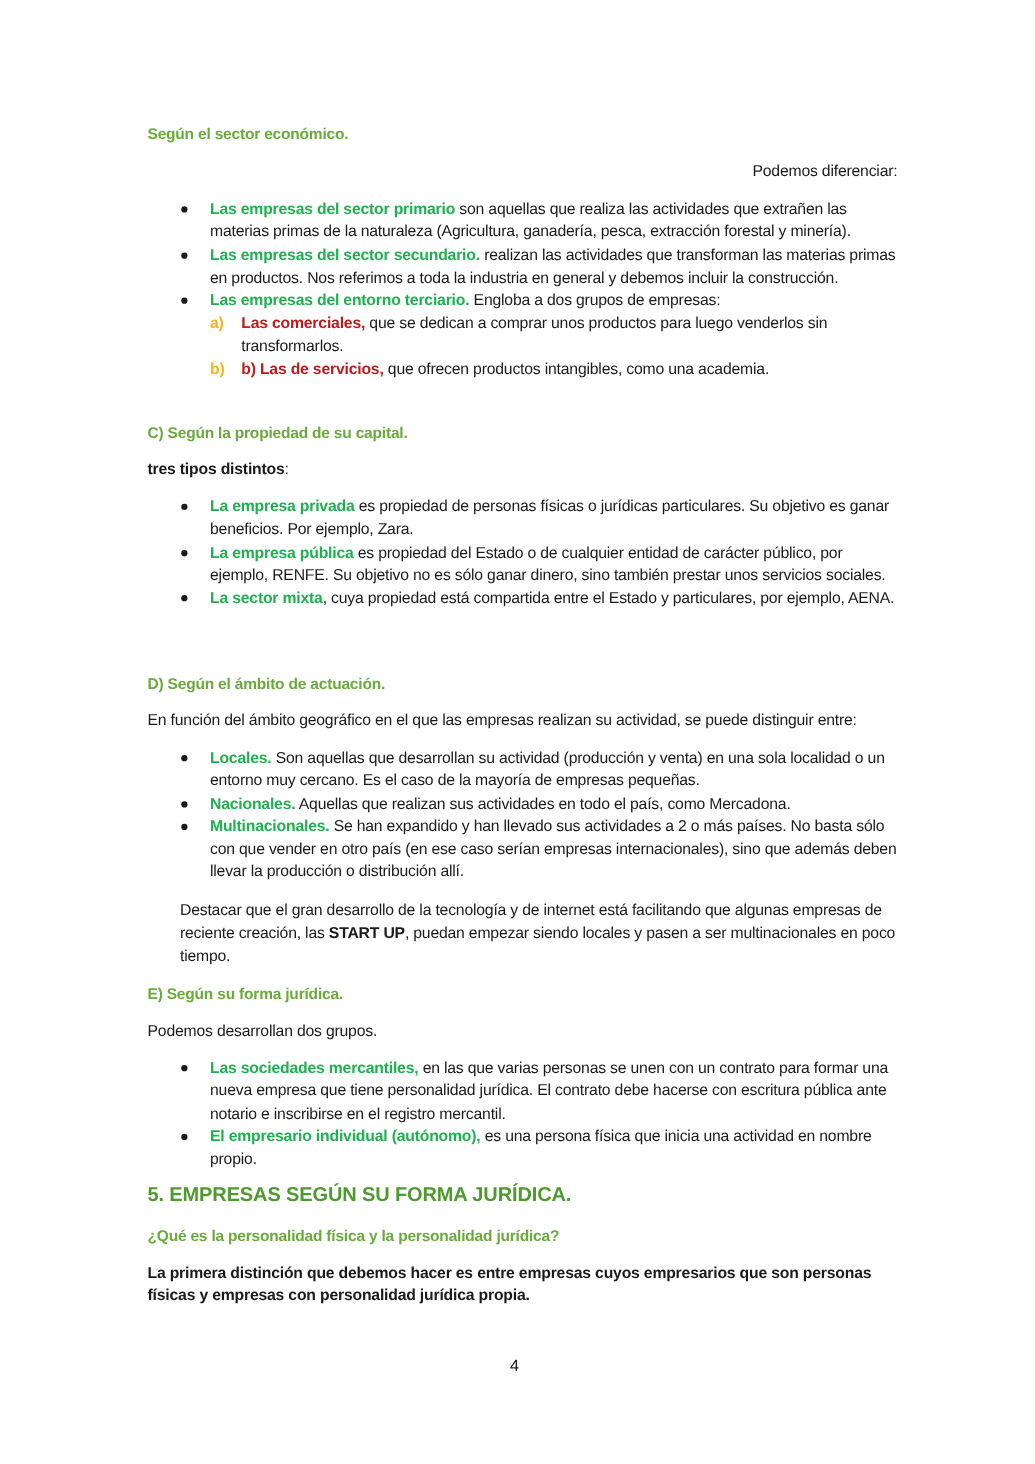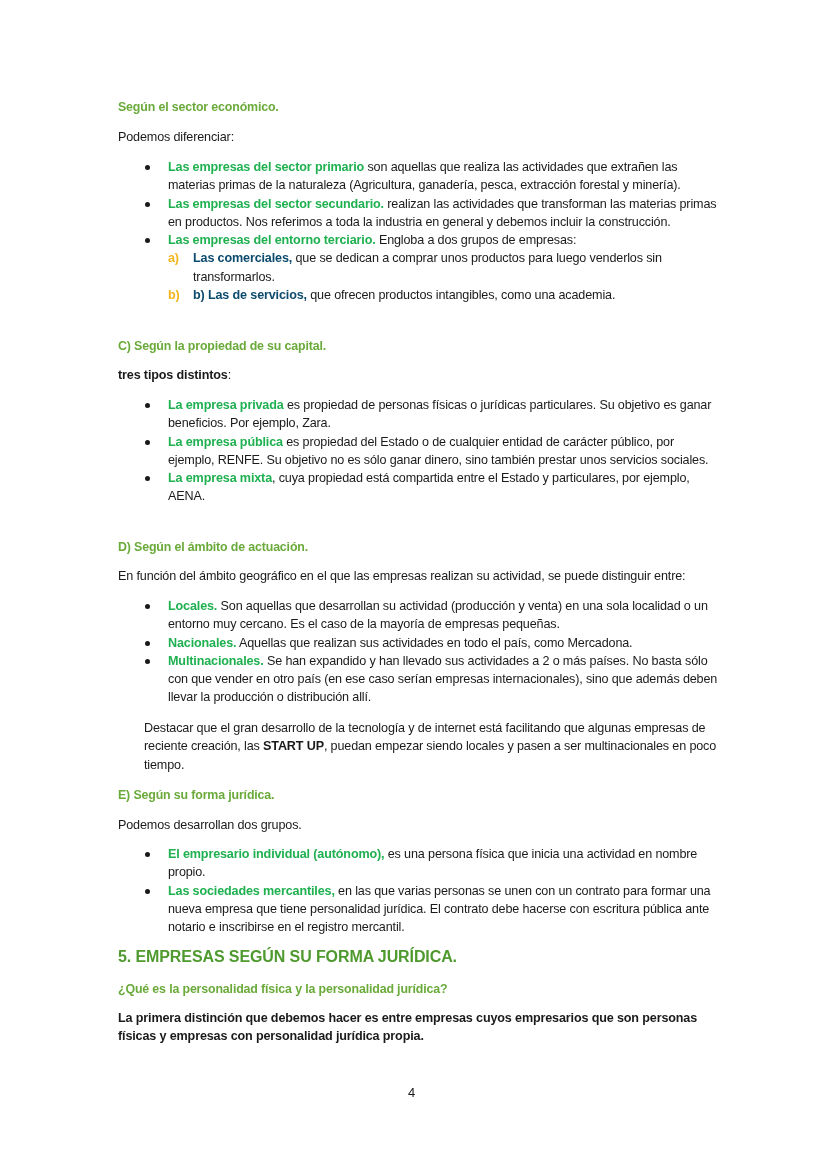--- a/index.html
+++ b/index.html
@@ -6,21 +6,21 @@
   body {
     width: 828px; height: 1171px; position: relative; overflow: hidden;
     font-family: "Liberation Sans", "DejaVu Sans", sans-serif;
     color: #1a1a1a;
   }
   .page { position: absolute; left: 0; top: 0; width: 828px; height: 961px; }
   .block { position: absolute; left: 118px; width: 600px; font-size: 12.6px; line-height: 18.3px; letter-spacing: -0.15px; }
   .h-sub { color: #6aaa3a; font-weight: bold; font-size: 12.4px; }
   .h-main { color: #4f9a2e; font-weight: bold; font-size: 16px; letter-spacing: -0.1px; }
   .lead { color: #1fb050; font-weight: bold; }
-  .lead-amber { color: #0c4a6e; font-weight: bold; }
+  .lead-amber { color: #b91c1c; font-weight: bold; }
   .bold { font-weight: bold; }
   ul.bl { list-style: none; margin: 0; padding: 0; }
   ul.bl > li { position: relative; padding-left: 50px; }
   ul.bl > li::before {
     content: ""; position: absolute; left: 27px; top: 7px;
     width: 5px; height: 5px; border-radius: 50%; background: #1a1a1a;
   }
   ol.al { list-style: none; margin: 0; padding: 0; }
   ol.al > li { position: relative; padding-left: 25px; }
   .al-mark { position: absolute; left: 0; top: 0; color: #f2b51b; font-weight: bold; }
@@ -28,21 +28,21 @@
   .pagenum { position: absolute; left: 408px; top: 1085px; font-size: 13px; color: #1a1a1a; }
 </style>
 </head>
 <body>
 
 <div class="page">
 
   <div class="block" style="top:98px;">
     <span class="h-sub">Según el sector económico.</span>
   </div>
-  <div class="block" style="top:128px;">Podemos diferenciar:</div>
+  <div class="block" style="top:128px;text-align:right;">Podemos diferenciar:</div>
   <div class="block" style="top:158px;">
     <ul class="bl">
       <li><span class="lead">Las empresas del sector primario</span><span> son aquellas que realiza las actividades que extrañen las materias primas de la naturaleza (Agricultura, ganadería, pesca, extracción forestal y minería).</span></li>
       <li><span class="lead">Las empresas del sector secundario.</span><span> realizan las actividades que transforman las materias primas en productos. Nos referimos a toda la industria en general y debemos incluir la construcción.</span></li>
       <li><span class="lead">Las empresas del entorno terciario.</span><span> Engloba a dos grupos de empresas:</span>
         <ol class="al">
           <li><span class="al-mark">a)</span><span class="lead-amber">Las comerciales,</span><span> que se dedican a comprar unos productos para luego venderlos sin transformarlos.</span></li>
           <li><span class="al-mark">b)</span><span class="lead-amber">b) Las de servicios,</span><span> que ofrecen productos intangibles, como una academia.</span></li>
         </ol>
       </li>
@@ -52,21 +52,21 @@
   <div class="block" style="top:337px;">
     <span class="h-sub">C) Según la propiedad de su capital.</span>
   </div>
   <div class="block" style="top:366px;">
     <span class="bold">tres tipos distintos</span><span>:</span>
   </div>
   <div class="block" style="top:396px;">
     <ul class="bl">
       <li><span class="lead">La empresa privada</span><span> es propiedad de personas físicas o jurídicas particulares. Su objetivo es ganar beneficios. Por ejemplo, Zara.</span></li>
       <li><span class="lead">La empresa pública</span><span> es propiedad del Estado o de cualquier entidad de carácter público, por ejemplo, RENFE. Su objetivo no es sólo ganar dinero, sino también prestar unos servicios sociales.</span></li>
-      <li><span class="lead">La empresa mixta</span><span>, cuya propiedad está compartida entre el Estado y particulares, por ejemplo, AENA.</span></li>
+      <li><span class="lead">La sector mixta</span><span>, cuya propiedad está compartida entre el Estado y particulares, por ejemplo, AENA.</span></li>
     </ul>
   </div>
 
   <div class="block" style="top:538px;">
     <span class="h-sub">D) Según el ámbito de actuación.</span>
   </div>
   <div class="block" style="top:567px;">En función del ámbito geográfico en el que las empresas realizan su actividad, se puede distinguir entre:</div>
   <div class="block" style="top:597px;">
     <ul class="bl">
       <li><span class="lead">Locales.</span><span> Son aquellas que desarrollan su actividad (producción y venta) en una sola localidad o un entorno muy cercano. Es el caso de la mayoría de empresas pequeñas.</span></li>
@@ -77,22 +77,22 @@
   <div class="block" style="top:719px;">
     <div class="indent"><span>Destacar que el gran desarrollo de la tecnología y de internet está facilitando que algunas empresas de reciente creación, las </span><span class="bold">START UP</span><span>, puedan empezar siendo locales y pasen a ser multinacionales en poco tiempo.</span></div>
   </div>
 
   <div class="block" style="top:786px;">
     <span class="h-sub">E) Según su forma jurídica.</span>
   </div>
   <div class="block" style="top:816px;">Podemos desarrollan dos grupos.</div>
   <div class="block" style="top:845px;">
     <ul class="bl">
+      <li><span class="lead">Las sociedades mercantiles,</span><span> en las que varias personas se unen con un contrato para formar una nueva empresa que tiene personalidad jurídica. El contrato debe hacerse con escritura pública ante notario e inscribirse en el registro mercantil.</span></li>
       <li><span class="lead">El empresario individual (autónomo),</span><span> es una persona física que inicia una actividad en nombre propio.</span></li>
-      <li><span class="lead">Las sociedades mercantiles,</span><span> en las que varias personas se unen con un contrato para formar una nueva empresa que tiene personalidad jurídica. El contrato debe hacerse con escritura pública ante notario e inscribirse en el registro mercantil.</span></li>
     </ul>
   </div>
 
   <div class="block" style="top:948px;">
     <span class="h-main">5. EMPRESAS SEGÚN SU FORMA JURÍDICA.</span>
   </div>
   <div class="block" style="top:980px;">
     <span class="h-sub">¿Qué es la personalidad física y la personalidad jurídica?</span>
   </div>
   <div class="block bold" style="top:1009px;">La primera distinción que debemos hacer es entre empresas cuyos empresarios que son personas físicas y empresas con personalidad jurídica propia.</div>

